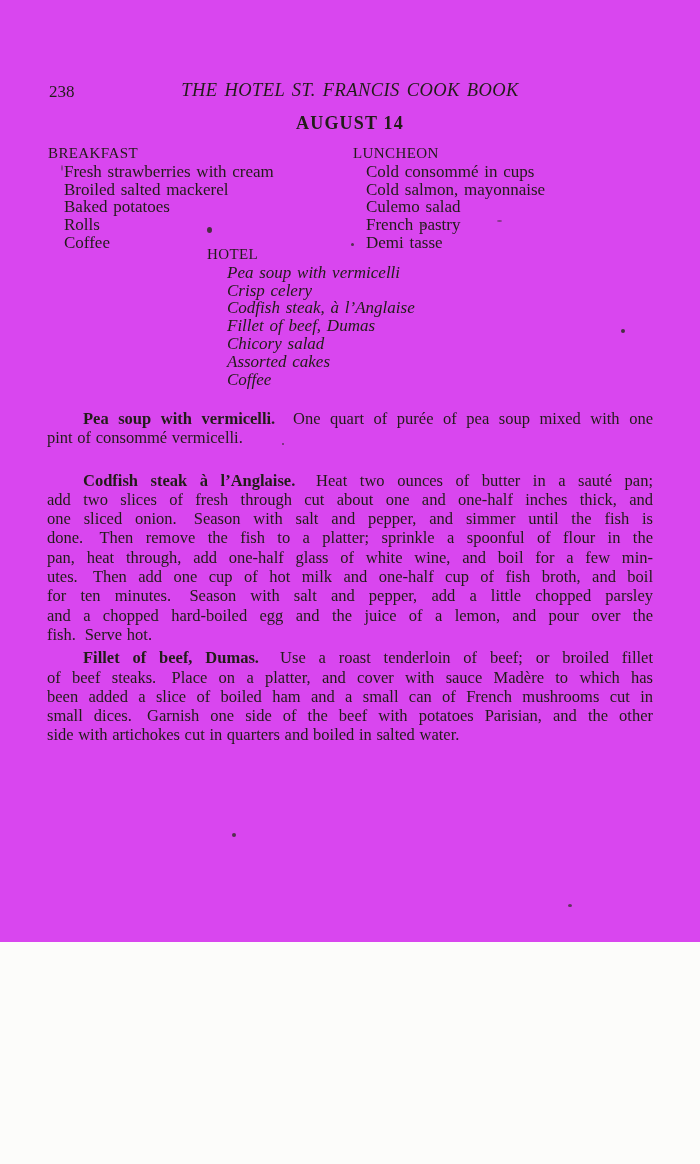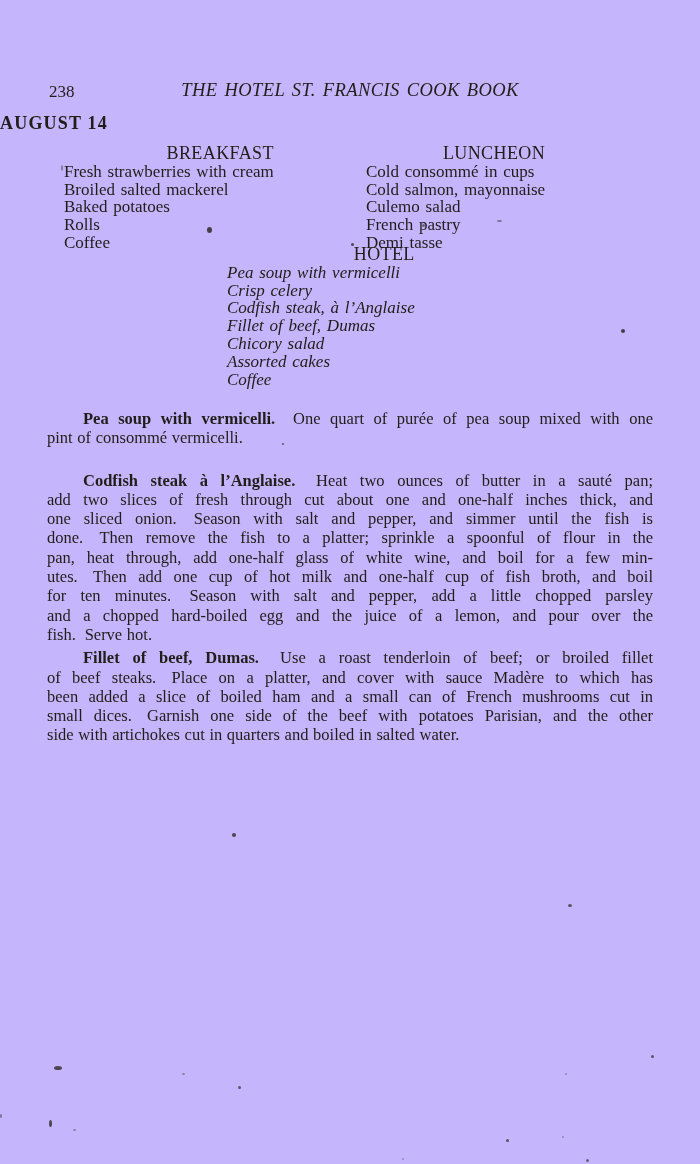--- a/index.html
+++ b/index.html
@@ -1,34 +1,34 @@
 <!DOCTYPE html>
 <html><head>
 <meta charset="utf-8">
 <style>
   html,body{margin:0;padding:0;background:#fcfcfa;}
   .page{
-    position:relative;width:700px;height:1164px;overflow:hidden;
-    background:#c4b5fd;color:#211d18;
+    position:relative;width:700px;height:942px;overflow:hidden;
+    background:#d946ef;color:#211d18;
     font-family:"Liberation Serif","DejaVu Serif",serif;
     -webkit-font-smoothing:antialiased;
   }
   
   .folio{position:absolute;left:49px;top:82px;font-size:17px;}
   .head-title{
     position:absolute;left:0;right:0;top:80px;text-align:center;
     font-style:italic;font-size:18.5px;letter-spacing:.4px;word-spacing:2px;
   }
   .date-heading{
-    position:absolute;left:0;right:0;top:113px;text-align:left;
+    position:absolute;left:0;right:0;top:113px;text-align:center;
     font-weight:bold;font-size:18px;letter-spacing:1.2px;
   }
   
   .menu{position:absolute;font-size:17px;line-height:17.8px;word-spacing:1.5px;}
-  .menu-heading{font-size:18px;letter-spacing:.4px;text-align:right;}
+  .menu-heading{font-size:15px;letter-spacing:.4px;}
   #breakfast{left:48px;top:145px;}
   #breakfast .menu-items{padding-left:16px;}
   #luncheon{left:353px;top:145px;}
   #luncheon .menu-items{padding-left:13px;}
   #dinner{left:207px;top:246px;}
   #dinner .menu-items{padding-left:20px;font-style:italic;}
   
   .recipes{
     position:absolute;left:47px;top:409px;width:606px;
     font-size:16.5px;line-height:19.3px;word-spacing:.5px;

